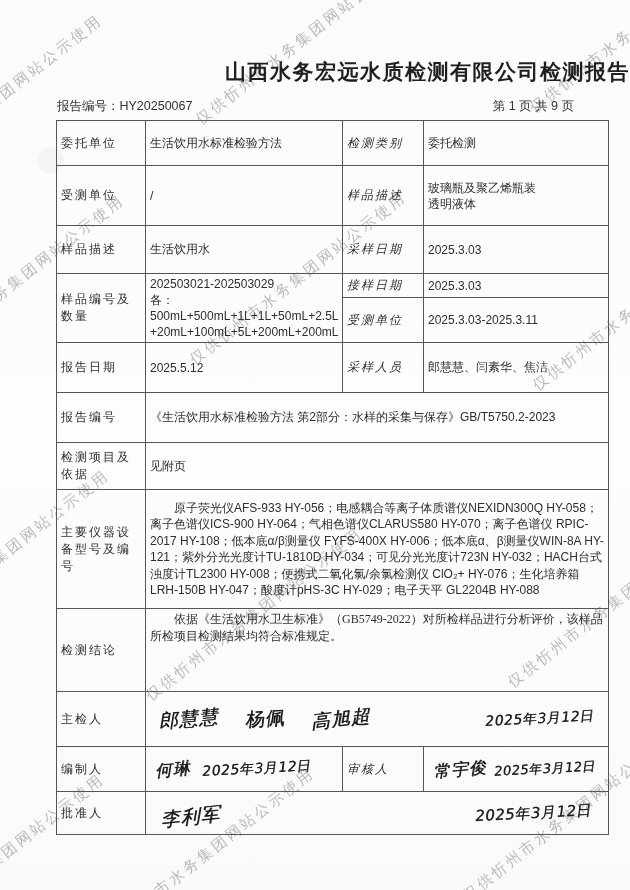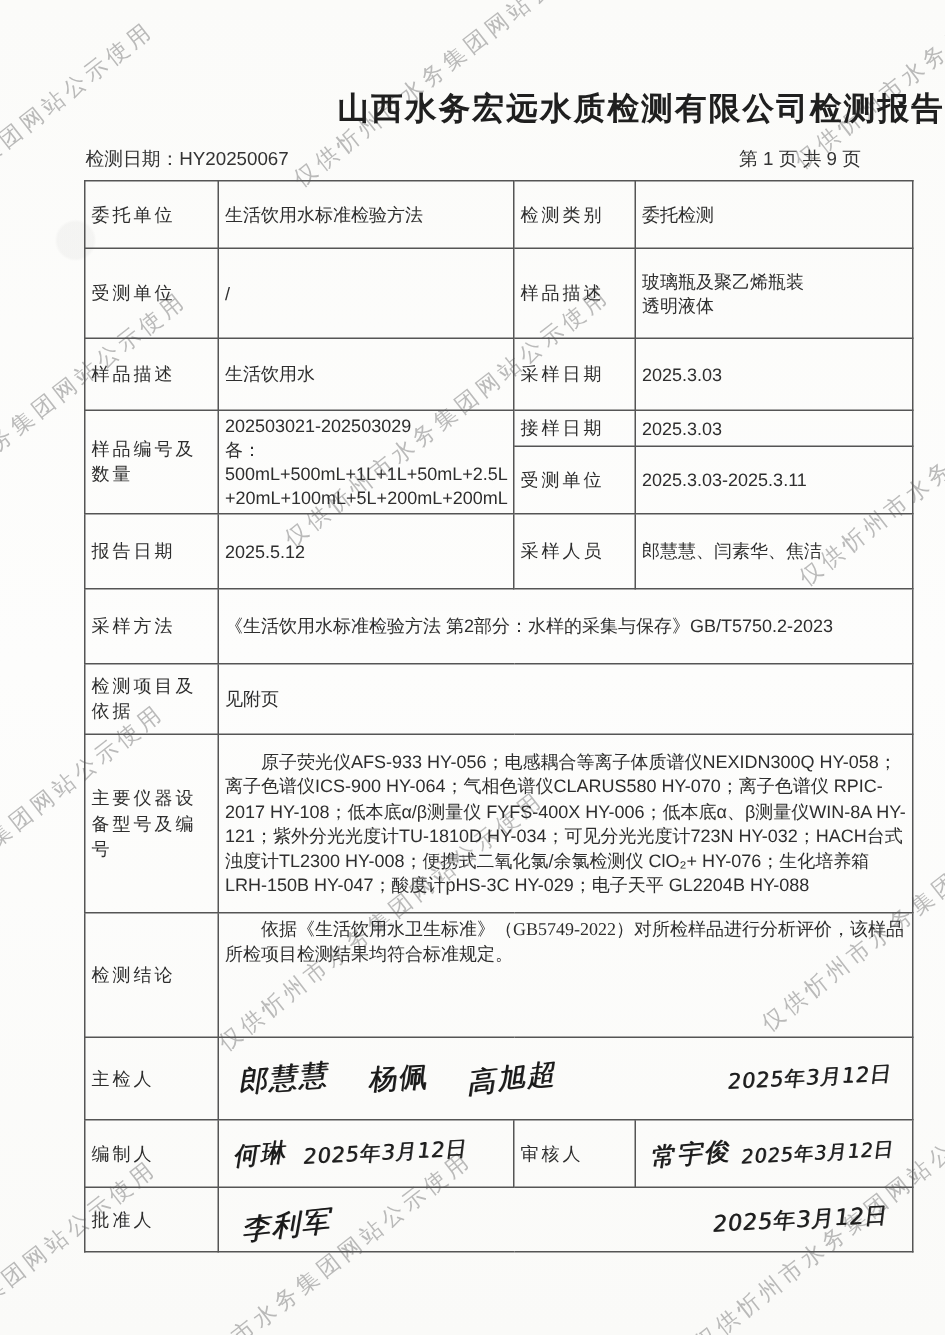--- a/index.html
+++ b/index.html
@@ -62,21 +62,21 @@
     z-index:8;
   }
   table.report td{
     border:1px solid #555;
     font-size:12px;color:#2e2e2e;
     text-align:left;vertical-align:middle;
     padding:2px 4px;
     overflow:visible;
   }
   td.lbl{letter-spacing:2px;padding:2px 9px;line-height:17px;}
-  .c1{width:80px;} .c2{width:188px;} .c3{width:72px;} .c4{width:176px;}
+  .c1{width:80px;} .c2{width:188px;} .c3{width:72px;font-style:italic;} .c4{width:176px;}
   .h40{height:40px;} .h55{height:55px;} .h43{height:43px;} .h45{height:45px;}
   .h42{height:42px;} .h114{height:114px;} .h78{height:78px;} .h50{height:50px;}
   .h38{height:38px;}
   .small-lines{line-height:16px;font-size:11.5px;}
   .left-just{
     text-align:justify;text-align-last:left;
     font-size:11.5px;line-height:16.5px;padding:4px 8px;
   }
   .indent{text-indent:2em;}
   .method-cell{font-size:11.5px;letter-spacing:0;}
@@ -124,21 +124,21 @@
   <div class="wm wm6">仅供忻州市水务集团网站公示使用</div>
   <div class="wm wm7">仅供忻州市水务集团网站公示使用</div>
   <div class="wm wm8">仅供忻州市水务集团网站公示使用</div>
   <div class="wm wm9">仅供忻州市水务集团网站公示使用</div>
   <div class="wm wm10">仅供忻州市水务集团网站公示使用</div>
   <div class="wm wm11">仅供忻州市水务集团网站公示使用</div>
   <div class="wm wm12">仅供忻州市水务集团网站公示使用</div>
 
   <div class="title">山西水务宏远水质检测有限公司检测报告</div>
   <div class="meta-line">
-    <span>检测日期：HY20250067</span>
+    <span>报告编号：HY20250067</span>
     <span>第 1 页 共 9 页</span>
   </div>
 
   <table class="report">
     <tbody>
         <tr>
       <td class="c1 lbl h40">委托单位</td>
       <td class="c2">生活饮用水标准检验方法</td>
       <td class="c3 lbl">检测类别</td>
       <td class="c4">委托检测</td>
@@ -172,21 +172,21 @@
       <td class="c3 lbl h40">受测单位</td>
       <td class="c4">2025.3.03-2025.3.11</td>
     </tr>
     <tr>
       <td class="c1 lbl h45">报告日期</td>
       <td class="c2">2025.5.12</td>
       <td class="c3 lbl">采样人员</td>
       <td class="c4">郎慧慧、闫素华、焦洁</td>
     </tr>
     <tr>
-      <td class="c1 lbl h45">采样方法</td>
+      <td class="c1 lbl h45">报告编号</td>
       <td class="method-cell" colspan="3">《生活饮用水标准检验方法 第2部分：水样的采集与保存》GB/T5750.2-2023</td>
     </tr>
     <tr>
       <td class="c1 lbl h42">检测项目及依据</td>
       <td colspan="3">见附页</td>
     </tr>
     <tr>
       <td class="c1 lbl h114">主要仪器设备型号及编号</td>
       <td colspan="3" class="left-just indent">原子荧光仪AFS-933 HY-056；电感耦合等离子体质谱仪NEXIDN300Q HY-058；离子色谱仪ICS-900 HY-064；气相色谱仪CLARUS580 HY-070；离子色谱仪 RPIC-2017 HY-108；低本底α/β测量仪 FYFS-400X HY-006；低本底α、β测量仪WIN-8A HY-121；紫外分光光度计TU-1810D HY-034；可见分光光度计723N HY-032；HACH台式浊度计TL2300 HY-008；便携式二氧化氯/余氯检测仪 ClO₂+ HY-076；生化培养箱LRH-150B HY-047；酸度计pHS-3C HY-029；电子天平 GL2204B HY-088</td>
     </tr>

